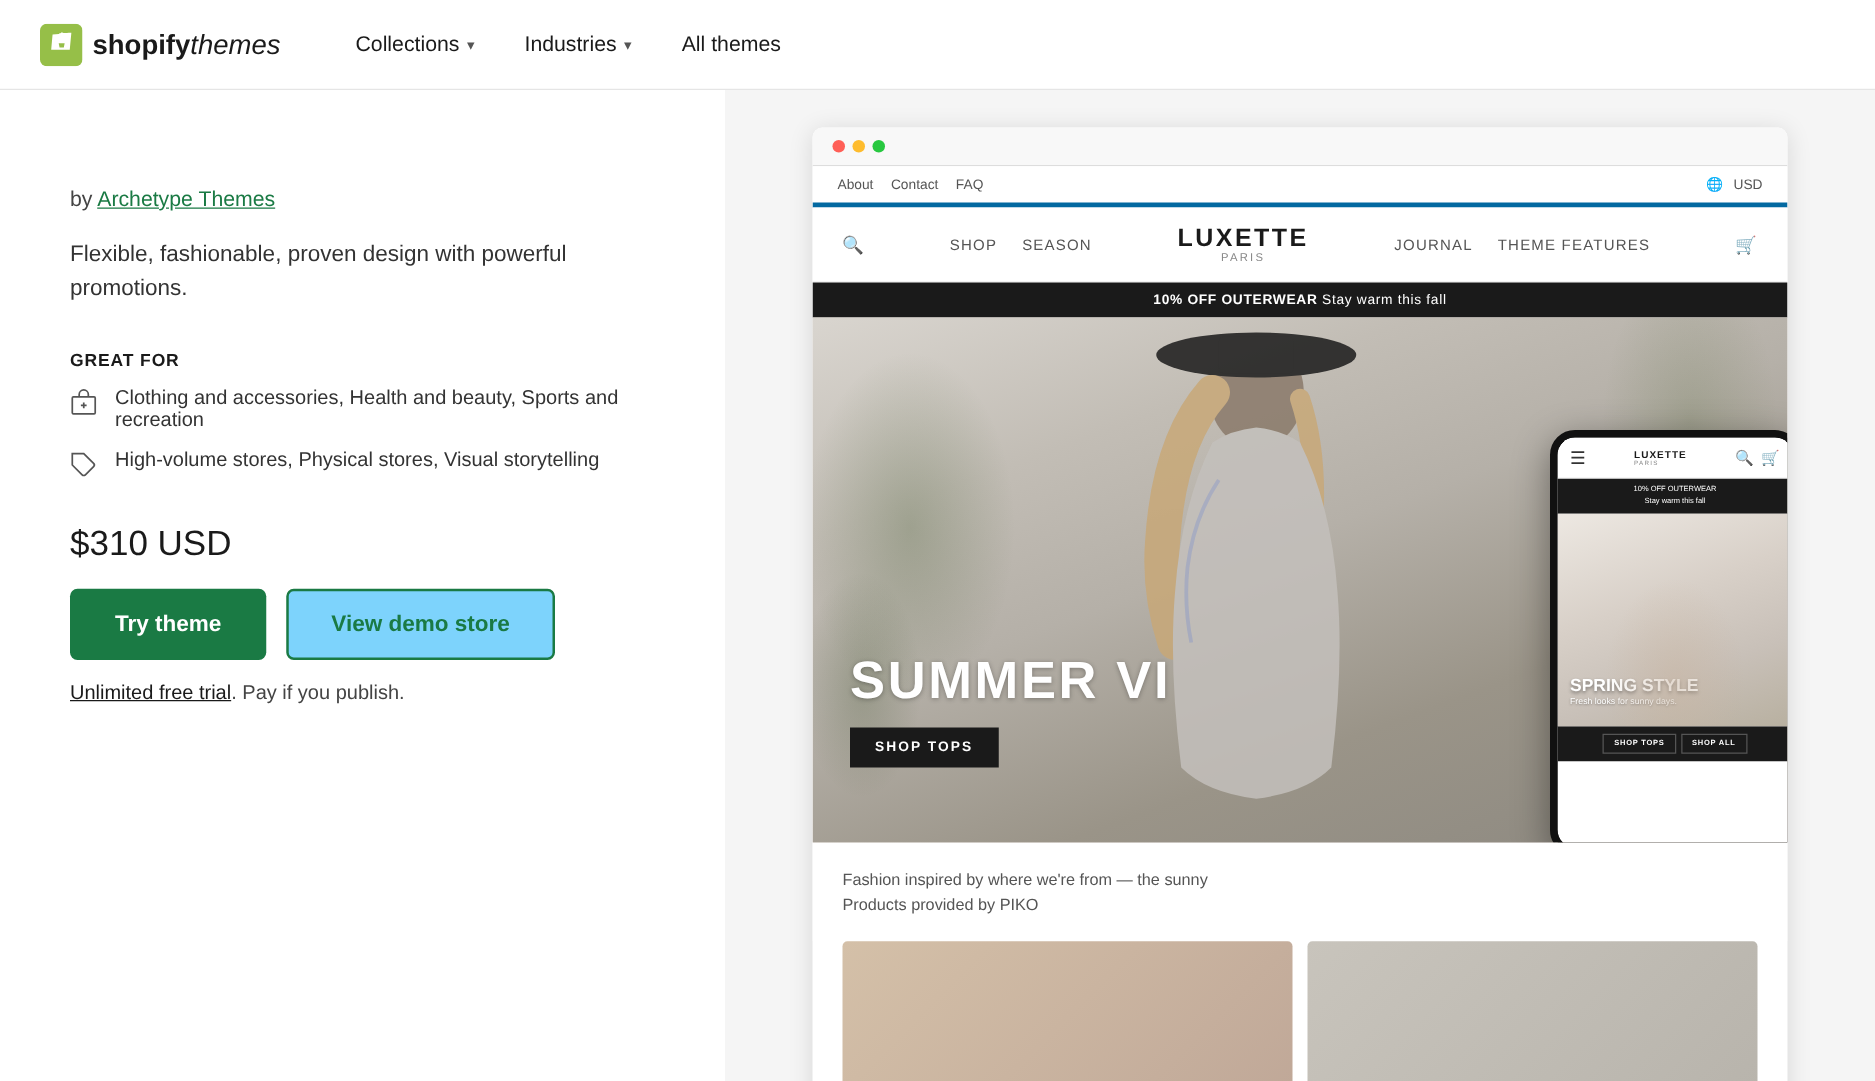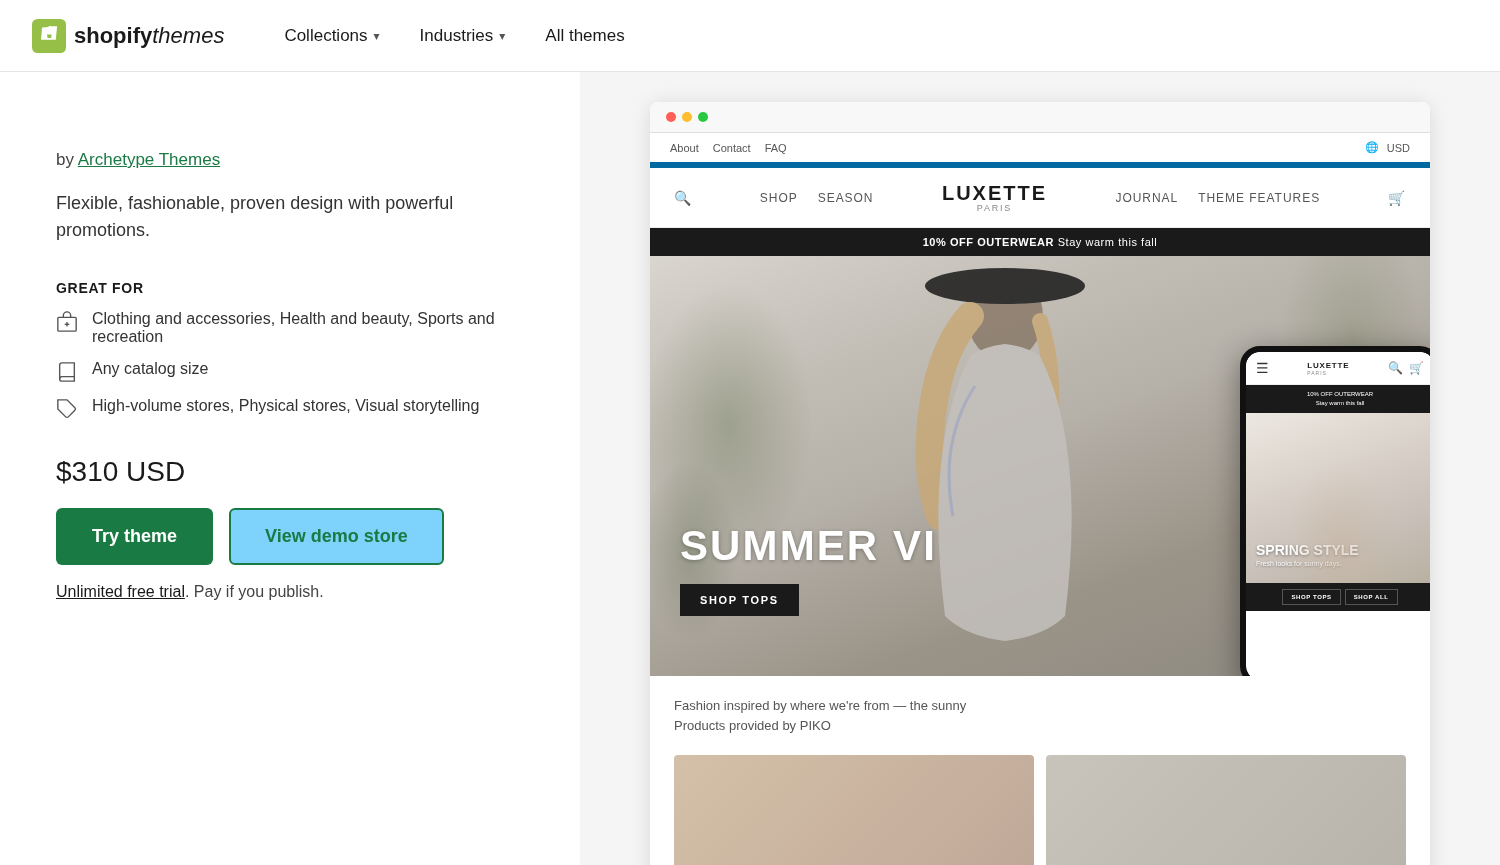--- a/index.html
+++ b/index.html
@@ -264,21 +264,21 @@
     .browser-dot {
       width: 10px; height: 10px; border-radius: 50%;
     }
     .dot-red { background: #ff5f57; }
     .dot-yellow { background: #febc2e; }
     .dot-green { background: #28c840; }
 
     
     .demo-top-bar {
       background: #fff;
-      border-bottom: 6px solid #0369a1;
+      border-bottom: 4px solid #0369a1;
       padding: 8px 20px;
       display: flex;
       justify-content: space-between;
       align-items: center;
       font-size: 11px;
       color: #555;
     }
     .demo-top-links { display: flex; gap: 14px; }
     .demo-top-right { display: flex; align-items: center; gap: 8px; }
 
@@ -532,27 +532,20 @@
 
     <div class="great-for-list">
       <div class="great-for-item">
         <svg class="great-for-item-icon" viewBox="0 0 24 24" fill="none" stroke="currentColor" stroke-width="1.5">
           <rect x="2" y="7" width="20" height="15" rx="1"></rect>
           <path d="M16 7V5a4 4 0 0 0-8 0v2"></path>
           <line x1="12" y1="12" x2="12" y2="17"></line>
           <line x1="9.5" y1="14.5" x2="14.5" y2="14.5"></line>
         </svg>
         <span>Clothing and accessories, Health and beauty, Sports and recreation</span>
-      </div>
-      <div class="great-for-item">
-        <svg class="great-for-item-icon" viewBox="0 0 24 24" fill="none" stroke="currentColor" stroke-width="1.5">
-          <path d="M4 19.5A2.5 2.5 0 0 1 6.5 17H20"></path>
-          <path d="M6.5 2H20v20H6.5A2.5 2.5 0 0 1 4 19.5v-15A2.5 2.5 0 0 1 6.5 2z"></path>
-        </svg>
-        <span>Any catalog size</span>
       </div>
       <div class="great-for-item">
         <svg class="great-for-item-icon" viewBox="0 0 24 24" fill="none" stroke="currentColor" stroke-width="1.5">
           <path d="M20.59 13.41l-7.17 7.17a2 2 0 0 1-2.83 0L2 12V2h10l8.59 8.59a2 2 0 0 1 0 2.82z"></path>
           <line x1="7" y1="7" x2="7.01" y2="7"></line>
         </svg>
         <span>High-volume stores, Physical stores, Visual storytelling</span>
       </div>
     </div>
 

